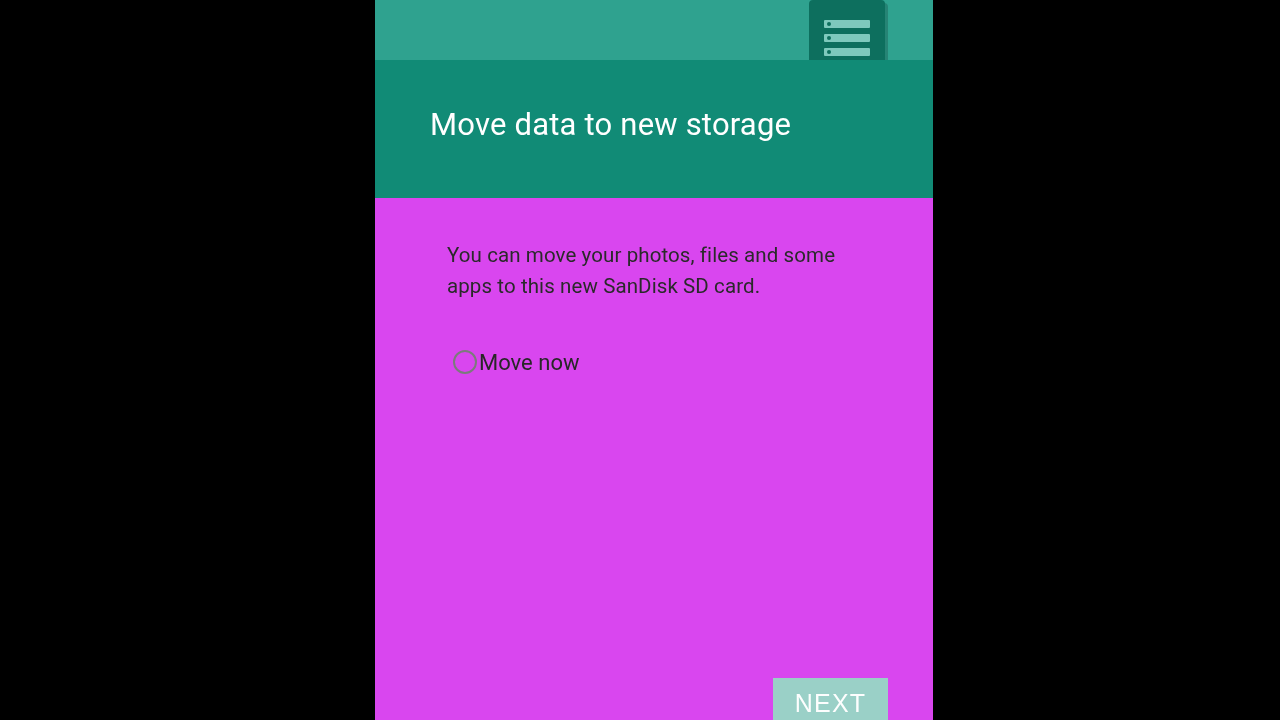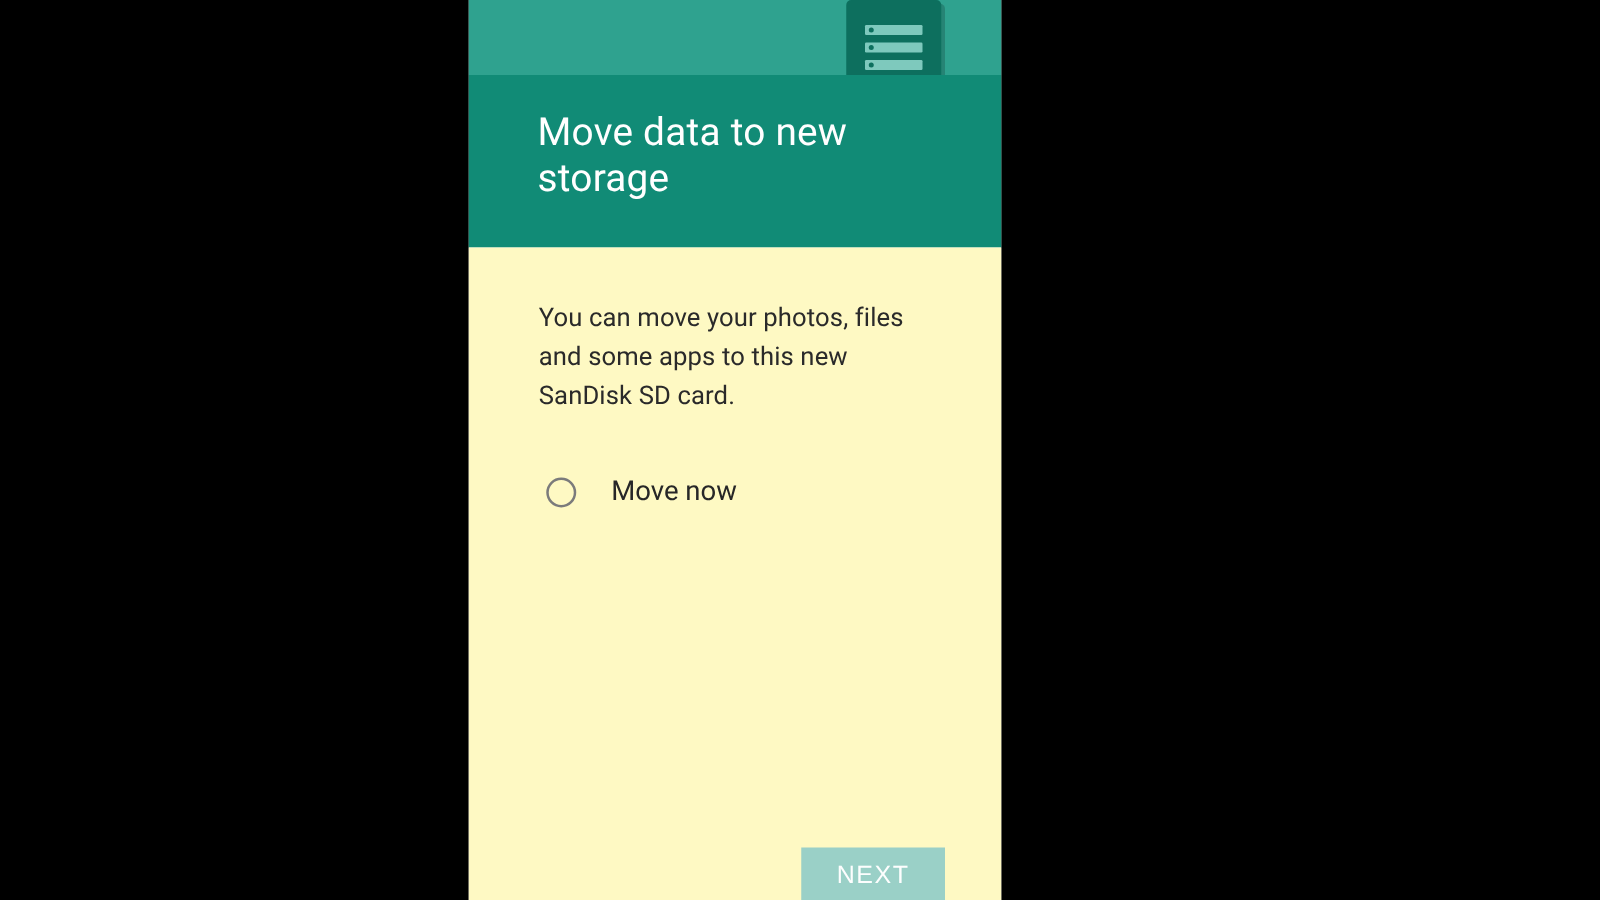--- a/index.html
+++ b/index.html
@@ -8,21 +8,21 @@
       height: 720px;
       background: #000;
       font-family: Roboto, "Helvetica Neue", Arial, sans-serif;
       overflow: hidden;
       position: relative;
     }
     .phone-screen {
       position: absolute;
       left: 375px;
       top: 0;
-      width: 426px;
+      width: 558px;
       height: 720px;
       background: #fbf9fb;
       display: flex;
       flex-direction: column;
     }
     .header-top {
       height: 60px;
       background: #2fa28f;
       position: relative;
     }
@@ -72,40 +72,40 @@
       position: absolute;
       left: 3px;
       top: 2px;
       width: 4px;
       height: 4px;
       background: #0d6f5e;
       border-radius: 50%;
     }
     .content {
       flex: 1;
-      padding: 42px 56px 0 56px;
-      background: #fef9c3;
+      padding: 42px 56px 0 72px;
+      background: #d946ef;
       color: #262626;
       position: relative;
     }
     .desc {
       font-size: 20.5px;
       line-height: 1.52;
       color: #2a2a2a;
       margin-bottom: 28px;
       letter-spacing: 0.1px;
     }
     .options {
       margin-top: 48px;
       padding-left: 6px;
     }
     .radio-row {
       display: flex;
-      align-items: center;
-      gap: 28px;
+      align-items: flex-start;
+      gap: 2px;
       margin-bottom: 32px;
       cursor: pointer;
     }
     .radio-outer {
       width: 24px;
       height: 24px;
       border: 2.5px solid #7b7b7b;
       border-radius: 50%;
       flex-shrink: 0;
     }
@@ -114,21 +114,21 @@
       color: #272727;
     }
     .next-btn {
       position: absolute;
       right: 45px;
       bottom: 0;
       width: 115px;
       height: 42px;
       background: #9ad0c7;
       color: #fdfefe;
-      font-size: 20px;
+      font-size: 25px;
       font-weight: 500;
       letter-spacing: 1.2px;
       border: none;
       display: flex;
       align-items: flex-start;
       justify-content: center;
       padding-top: 11px;
       cursor: pointer;
     }
   </style>

